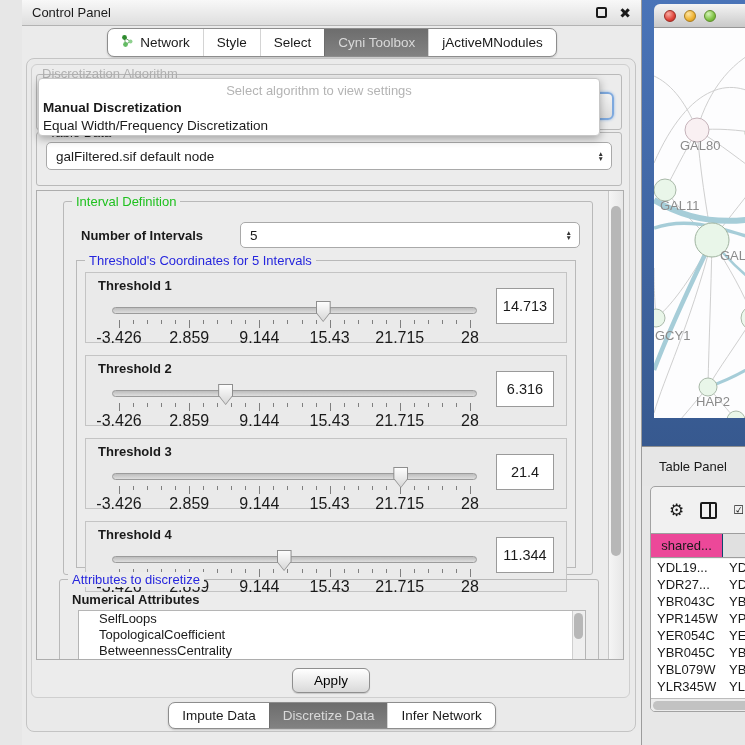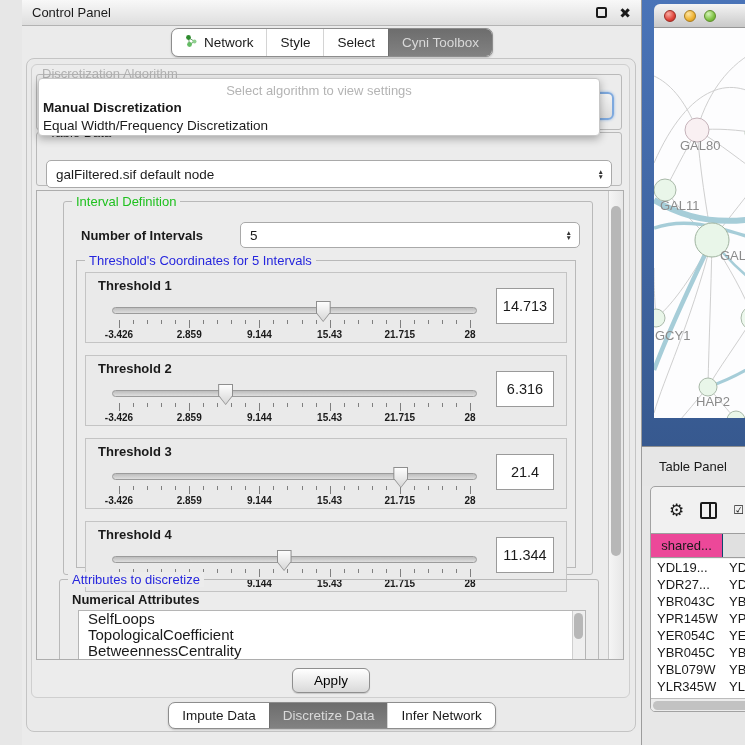--- a/index.html
+++ b/index.html
@@ -33,21 +33,21 @@
 
   .algo-popup { position:absolute; left:16px; top:78px; width:562px; height:58px; background:#ffffff; border:1px solid #c7c7c7; border-radius:4px; box-shadow:0 3px 8px rgba(0,0,0,.30); z-index:50; }
   .popup-placeholder { text-align:center; color:#b4b4b4; font-size:13px; padding-top:4px; }
   .popup-opt { font-size:13.5px; padding:1px 8px 0 4px; line-height:17px; }
   .popup-opt.bold { font-weight:bold; }
 
   
   .tdata-group { left:14px; top:132px; width:586px; height:54px; background:#ececec; }
   .combo { position:relative; background:#ffffff; border:1px solid #a9a9a9; border-radius:5px; font-size:13.5px; display:flex; align-items:center; padding:0 20px 0 9px; }
   .combo .spin { position:absolute; right:7px; top:50%; transform:translateY(-50%); display:flex; flex-direction:column; align-items:center; font-size:6.5px; line-height:5px; color:#333; }
-  .tdata-combo { position:absolute; left:9px; top:27px; width:566px; height:28px; }
+  .tdata-combo { position:absolute; left:9px; top:9px; width:566px; height:28px; }
 
   
   .scrollpane { position:absolute; left:14px; top:190px; width:588px; height:470px; background:#ececec; border:1px solid #adadad; overflow:hidden; }
   .vsb { position:absolute; right:0; top:0; bottom:0; width:15px; background:linear-gradient(90deg,#f5f5f5,#e7e7e7); border-left:1px solid #c6c6c6; }
   .vsb-thumb { position:absolute; left:2px; width:10px; background:#b7b7b7; border-radius:6px; }
 
   .interval-group { left:26px; top:10px; width:530px; height:374px; }
   .legend-green { color:#1fc11f; }
   .legend-blue { color:#2626dd; }
   .noi-label { position:absolute; left:17px; top:26px; font-size:13px; font-weight:bold; }
@@ -58,27 +58,27 @@
   .th-panel { position:relative; height:71px; background:#eaeaea; border:1px solid #c4c4c4; }
   .th-label { position:absolute; left:12px; top:5px; font-size:13px; font-weight:bold; }
   .th-slider { position:absolute; left:26px; top:30px; width:365px; height:40px; }
   .track { position:absolute; left:0; right:0; top:4px; height:7px; border-radius:4px; background:linear-gradient(#bdbdbd,#dedede); border:1px solid #9b9b9b; }
   .thumb { position:absolute; top:-2px; width:15px; height:21px; }
   .thumb .t-outer { position:absolute; inset:0; clip-path:polygon(0 0,100% 0,100% 55%,50% 100%,0 55%); background:#8e8e8e; }
   .thumb .t-inner { position:absolute; inset:1px; clip-path:polygon(0 0,100% 0,100% 55%,50% 100%,0 55%); background:linear-gradient(#fdfdfd,#d7d7d7); }
   .ticks { position:absolute; left:7px; right:7px; top:17px; height:8px; }
   .tick { position:absolute; width:1px; background:#7f7f7f; top:0; }
   .tick-labels { position:absolute; left:7px; right:7px; top:26px; height:12px; }
-  .tick-lab { position:absolute; transform:translateX(-50%); font-size:10px; font-weight:bold; white-space:nowrap; }
+  .tick-lab { position:absolute; transform:translateX(-50%); font-size:16px; font-weight:normal; white-space:nowrap; }
   .th-value { position:absolute; right:12px; top:15px; width:58px; height:36px; background:#ffffff; border:1px solid #9a9a9a; display:flex; align-items:center; justify-content:center; font-size:14.5px; }
 
   .attr-group { left:22px; top:388px; width:540px; height:92px; }
   .attr-title { position:absolute; left:12px; top:12px; font-size:13px; font-weight:bold; }
   .attr-list { position:absolute; left:18px; top:30px; width:508px; height:50px; background:#ffffff; border:1px solid #b5b5b5; overflow:hidden; }
-  .attr-item { font-size:15px; line-height:16px; padding-left:9px; white-space:nowrap; }
+  .attr-item { font-size:13px; line-height:16px; padding-left:20px; white-space:nowrap; }
   .attr-vsb { position:absolute; right:0; top:0; bottom:0; width:13px; background:#efefef; border-left:1px solid #cfcfcf; }
   .attr-vsb .vsb-thumb { top:2px; height:26px; left:1px; width:9px; }
 
   .apply-btn { position:absolute; left:270px; top:668px; width:78px; height:25px; background:linear-gradient(#ffffff,#d9d9d9); border:1px solid #8f8f8f; border-radius:6px; font-size:13.5px; display:flex; align-items:center; justify-content:center; box-shadow:0 1px 1px rgba(0,0,0,.15); }
 
   .bottom-tabbar { position:absolute; left:0; top:702px; width:620px; display:flex; justify-content:center; }
 
   
   .net-frame { position:absolute; left:620px; top:0; width:125px; height:446px; background:linear-gradient(180deg,#4a74b8,#37598f); }
   .net-titlebar { position:absolute; left:12px; top:4px; width:113px; height:24px; background:linear-gradient(#f4f4f4,#c9c9c9); border-bottom:1px solid #979797; border-radius:6px 0 0 0; display:flex; align-items:center; padding-left:10px; gap:8px; }
@@ -130,20 +130,23 @@
             <span>Network</span>
           </div>
           <div class="seg-item">
             <span>Style</span>
           </div>
           <div class="seg-item">
             <span>Select</span>
           </div>
           <div class="seg-item active">
             <span>Cyni Toolbox</span>
+          </div>
+          <div class="seg-item">
+            <span>jActiveMNodules</span>
           </div>
         </div>
     </div>
 
     <div class="panelA"></div>
     <div class="panelB"></div>
 
     <div class="algo-label">Discretization Algorithm</div>
     <div class="group algo-group"></div>
     <div class="algo-combo">

